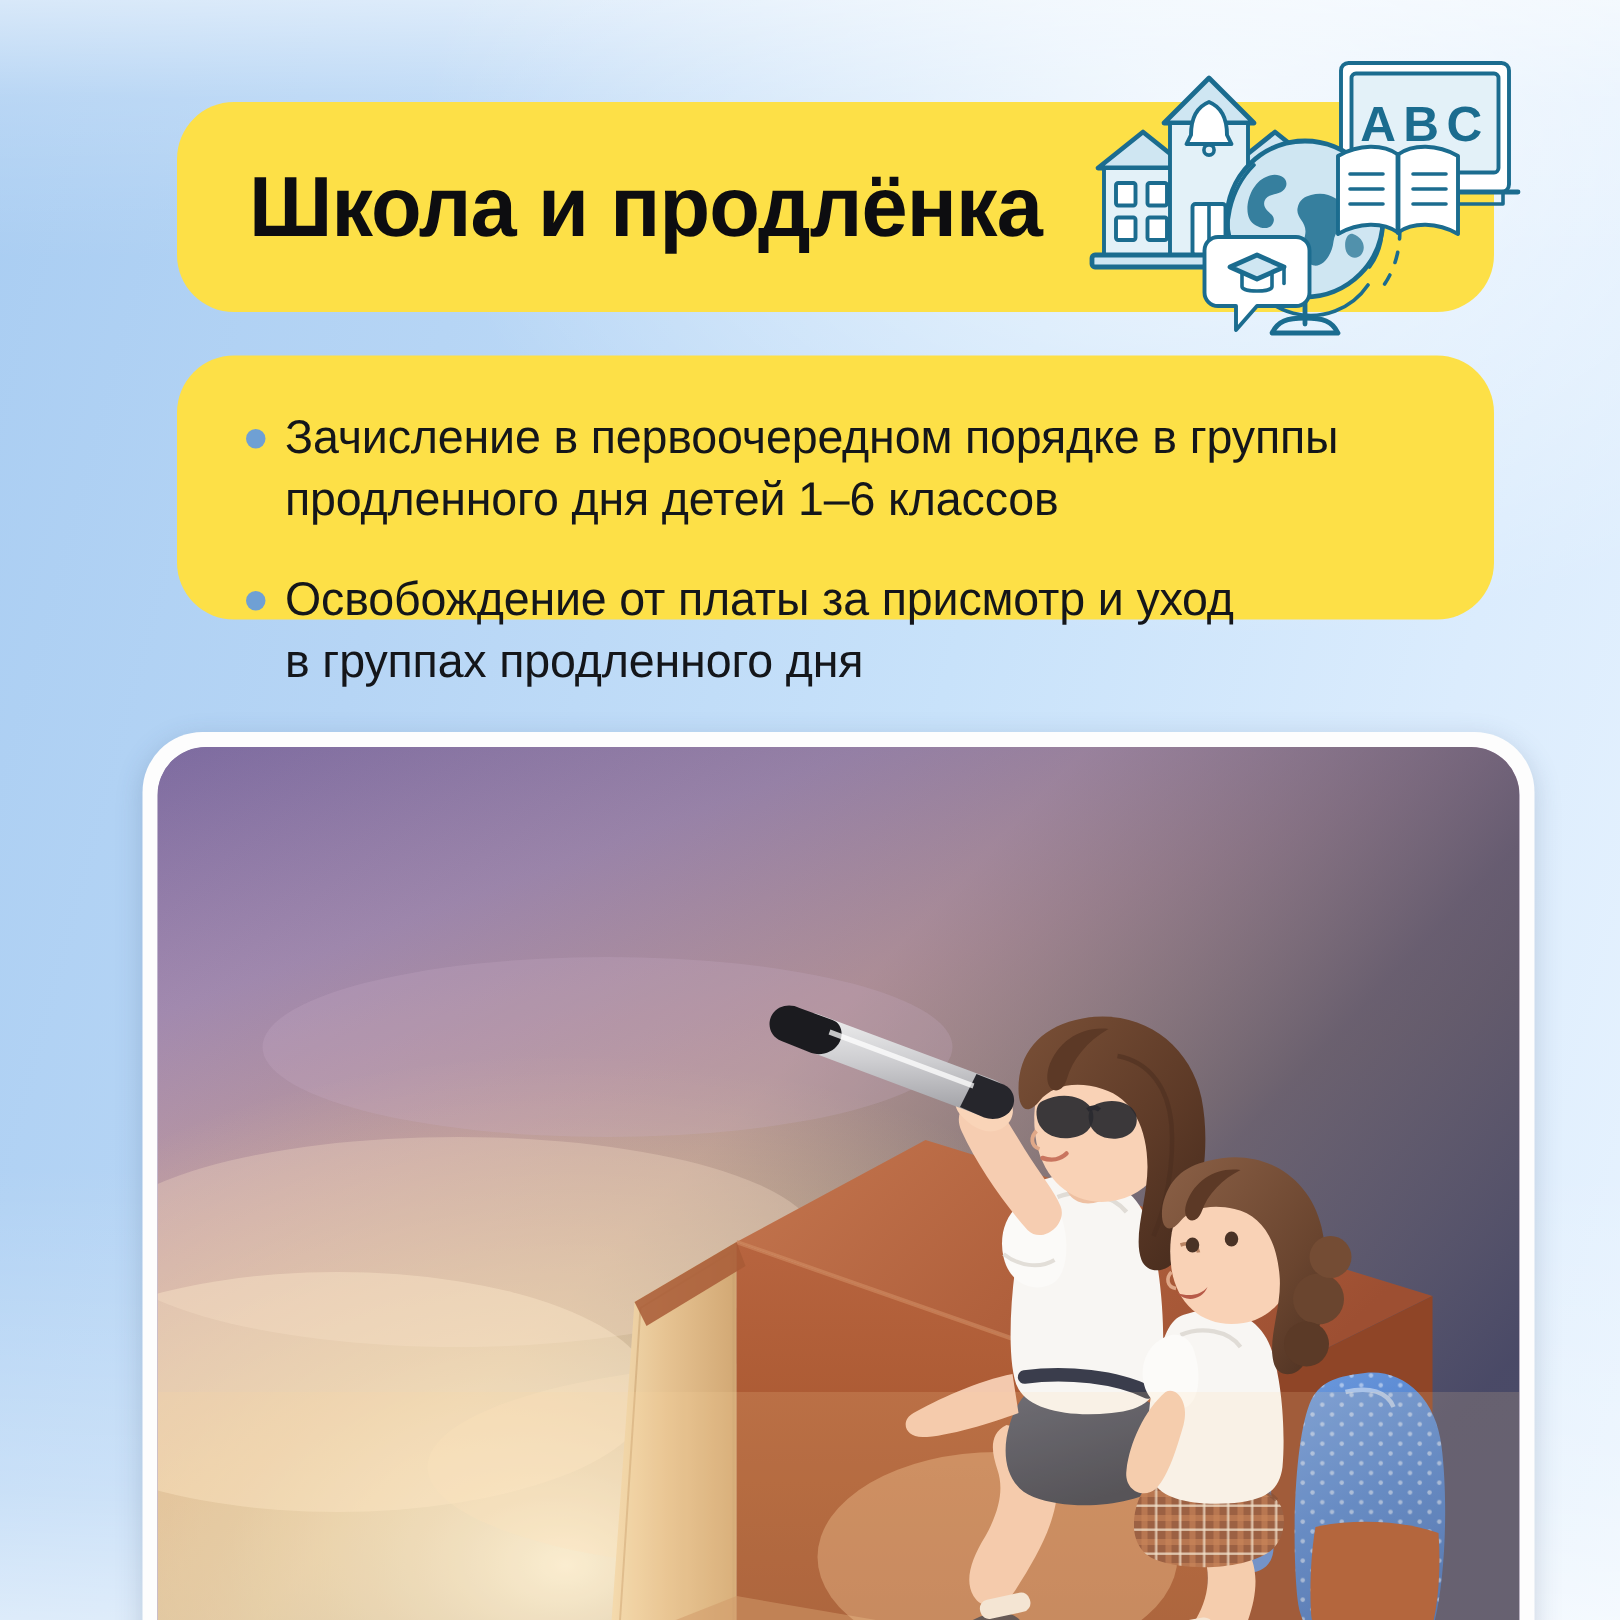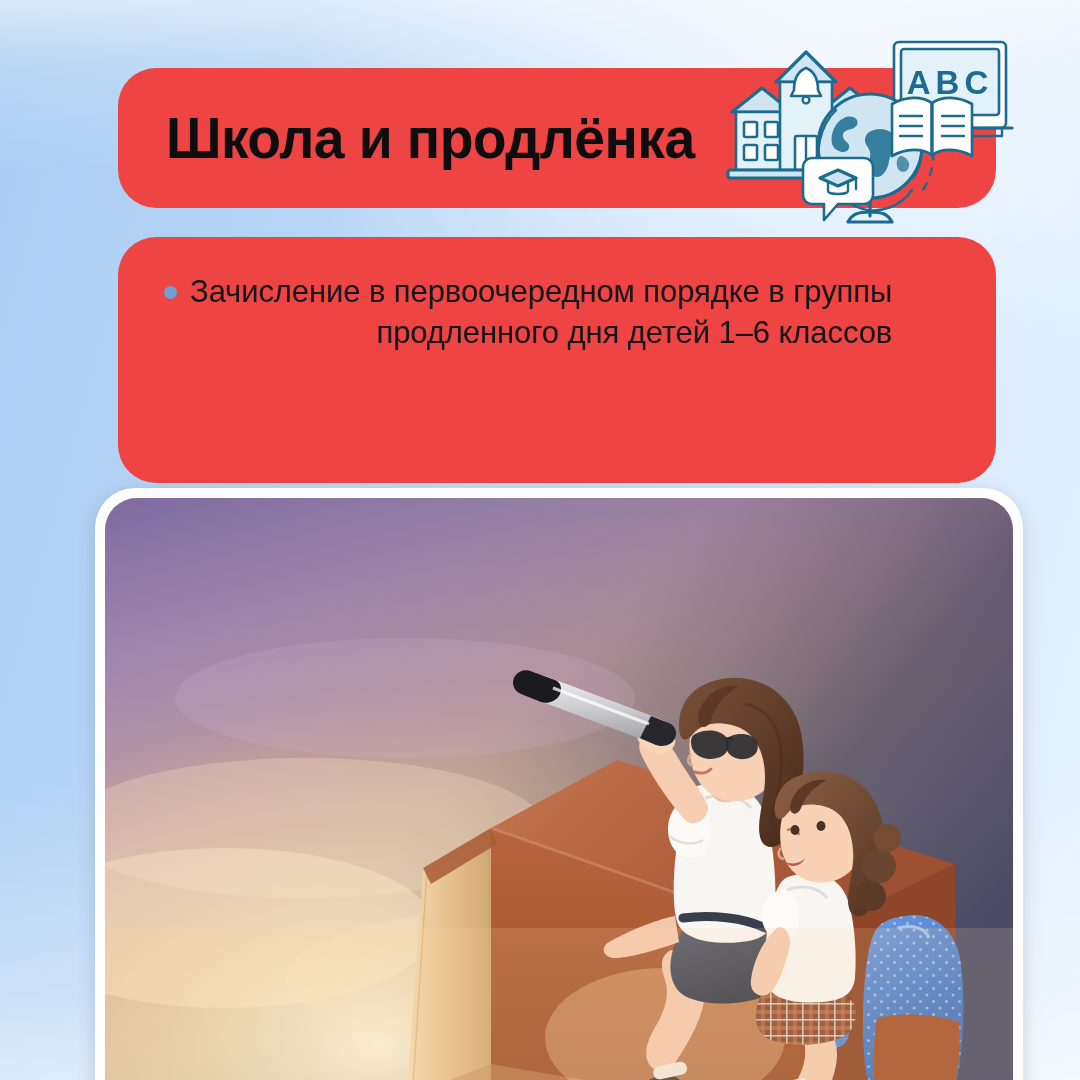--- a/index.html
+++ b/index.html
@@ -27,23 +27,22 @@
   }
   #bg::after{
     content:"";
     position:absolute; inset:0;
     background:radial-gradient(ellipse 70% 45% at 75% 8%, rgba(255,255,255,.75), rgba(255,255,255,0) 70%);
   }
 
   
   .card {
     position:absolute;
-    background:#ef4444;
+    background:#fde047;
     border-radius:36px;
-    text-align:right;
   }
 
   
   #title-card {
     left:118px; top:68px; width:878px; height:140px;
     border-radius:38px;
     display:flex; align-items:center;
     z-index:2;
   }
   #page-title {
@@ -65,21 +64,21 @@
     left:716px; top:26px;
     width:300px; height:210px;
     z-index:3;
     pointer-events:none;
     font-weight:bold;
   }
   #header-illustration svg { width:100%; height:100%; display:block; }
 
   
   #list-card {
-    left:118px; top:237px; width:878px; height:246px;
+    left:118px; top:237px; width:878px; height:176px;
     border-radius:38px;
     padding:34px 46px 20px 46px;
     z-index:2;
   }
   .bullet-row {
     display:flex;
     align-items:flex-start;
     margin-bottom:26px;
   }
   .bullet-row:last-child { margin-bottom:0; }
@@ -219,20 +218,27 @@
 <div class="card" id="list-card">
 
   <div class="bullet-row">
     <span class="bullet-dot"></span>
     <div class="bullet-text">
       <div>Зачисление в первоочередном порядке в группы</div>
       <div>продленного дня детей 1–6 классов</div>
     </div>
   </div>
 
+  <div class="bullet-row">
+    <span class="bullet-dot"></span>
+    <div class="bullet-text">
+      <div>Освобождение от платы за присмотр и уход</div>
+      <div>в группах продленного дня</div>
+    </div>
+  </div>
 
 </div>
 
 <div id="photo-card">
   <div id="photo" aria-label="Две школьницы сидят на гигантской книге и смотрят в подзорную трубу на закатное небо">
     <svg viewBox="0 0 908 620" preserveAspectRatio="xMidYMid slice" xmlns="http://www.w3.org/2000/svg">
       <defs>
         <linearGradient id="sky" x1="0" y1="0" x2="0.55" y2="1">
           <stop offset="0%" stop-color="#7d6ba0"></stop>
           <stop offset="22%" stop-color="#a98fb4"></stop>

